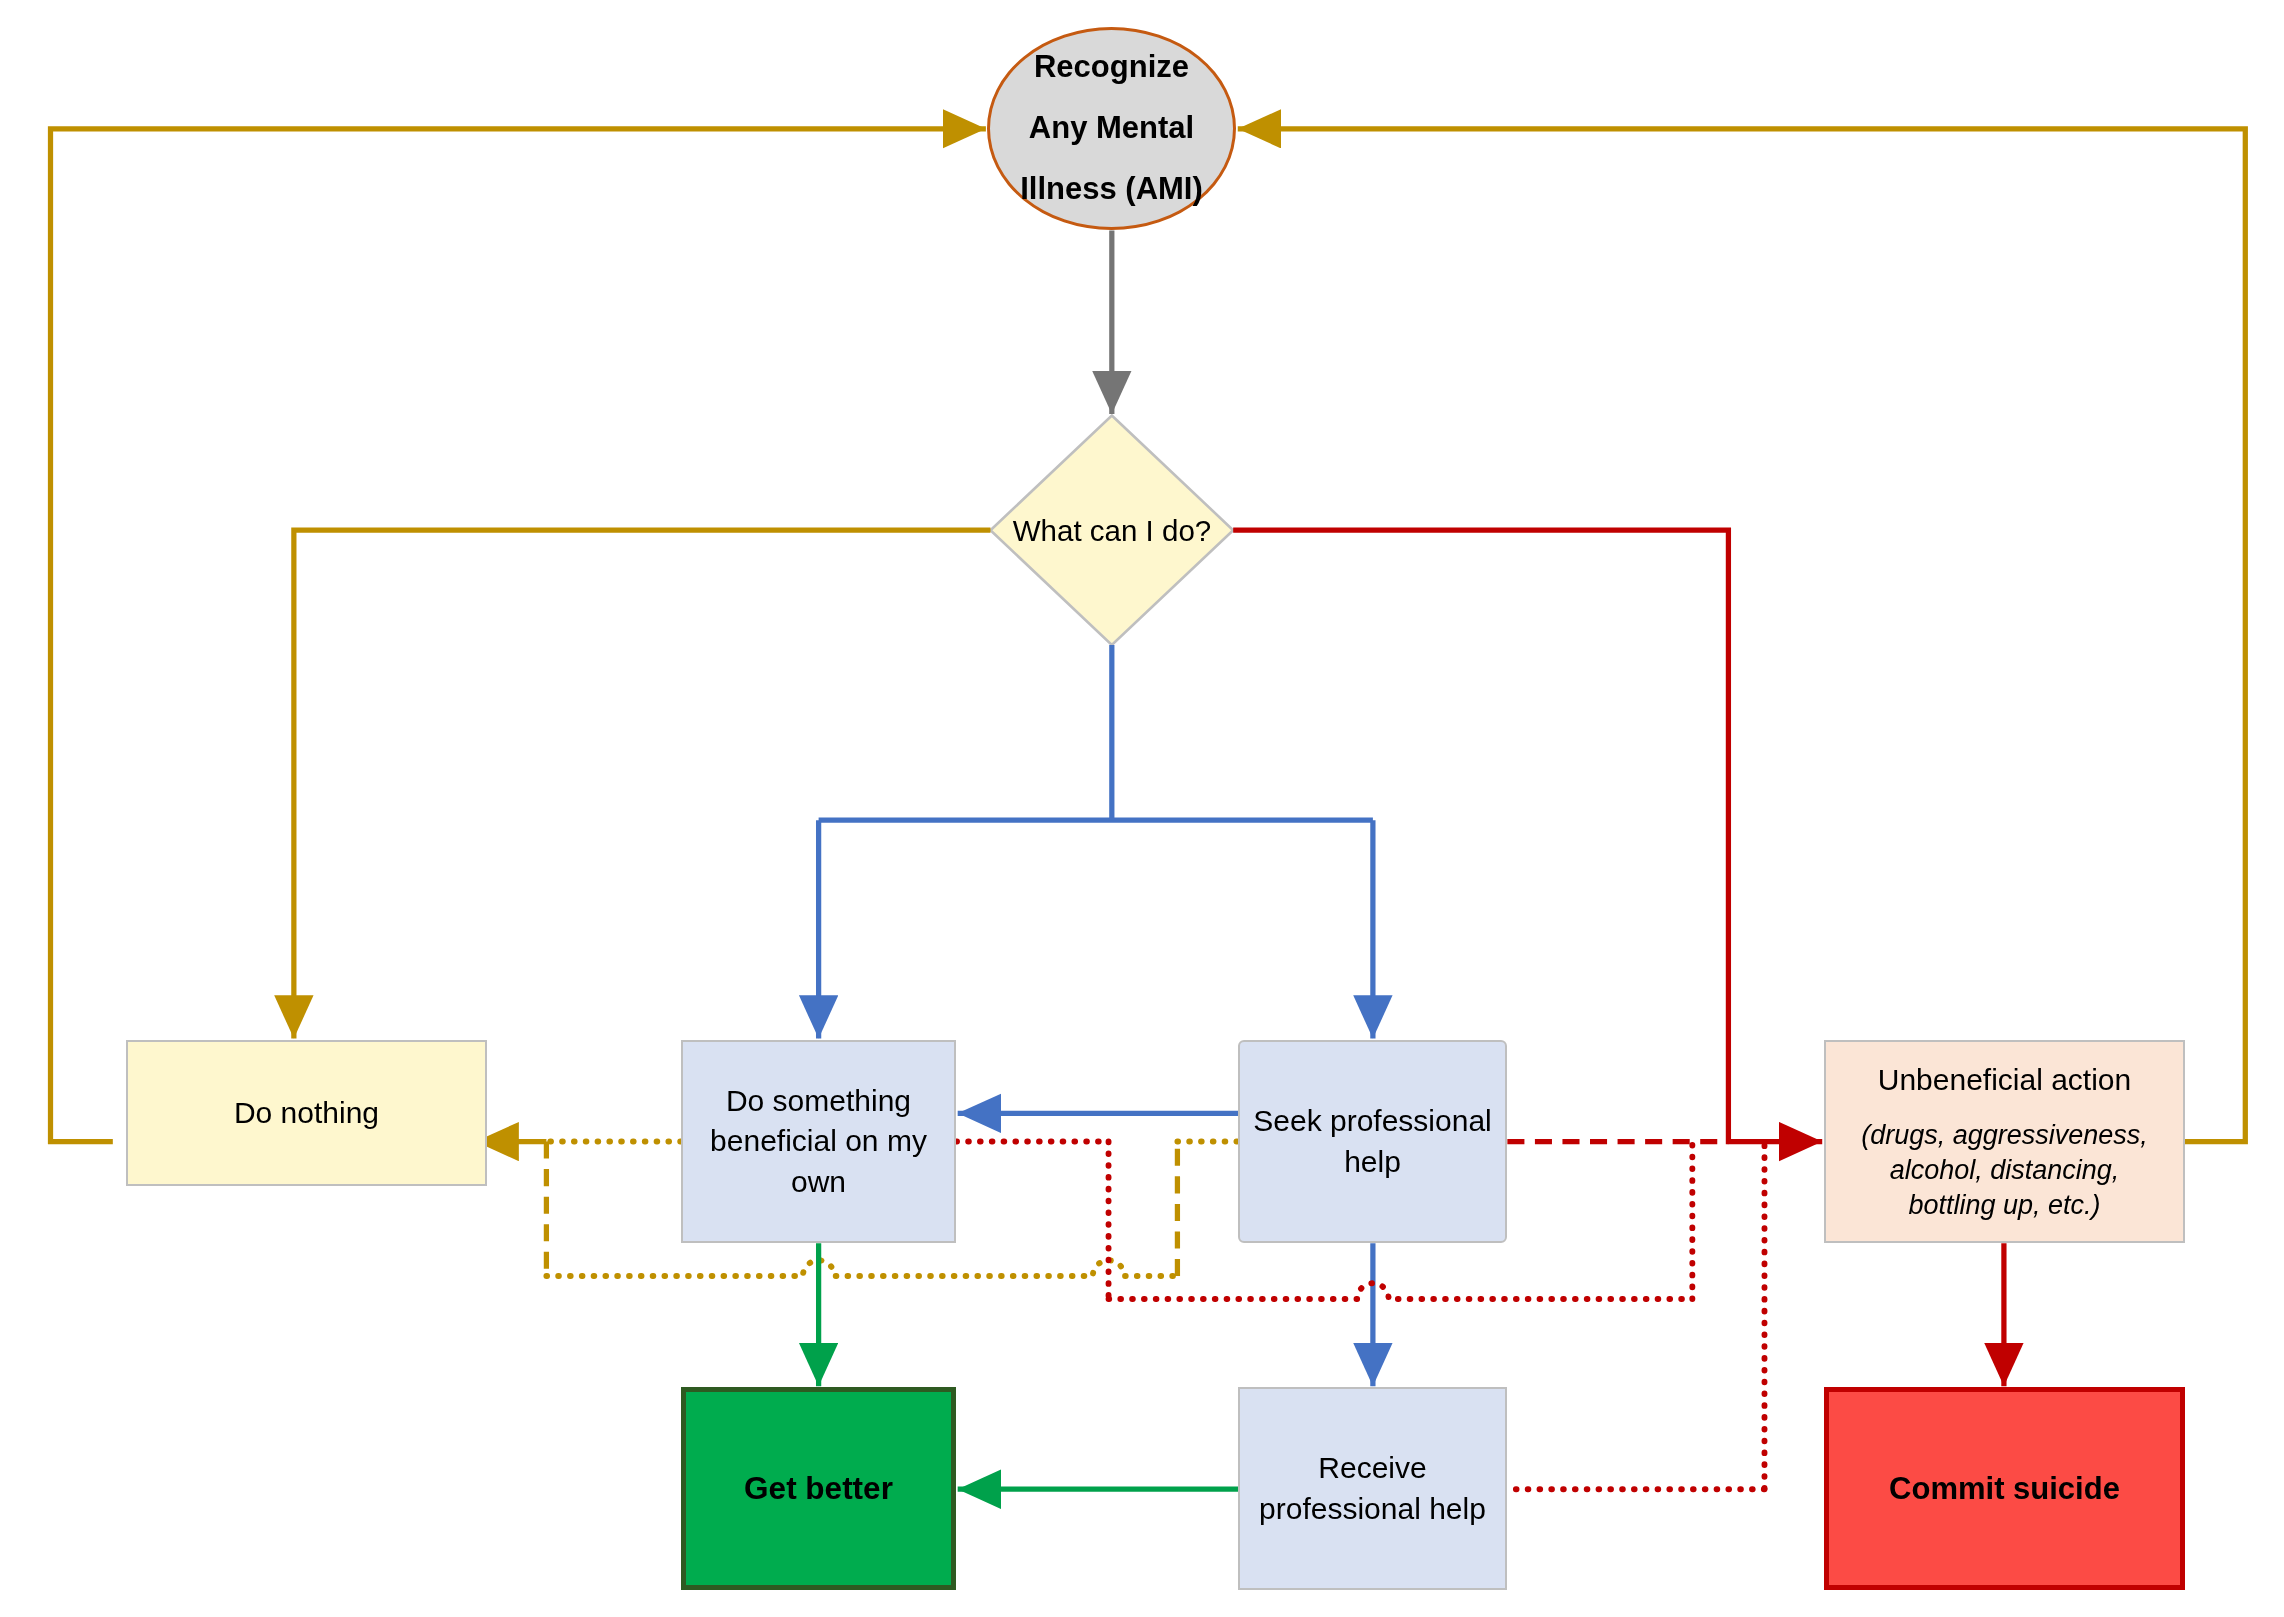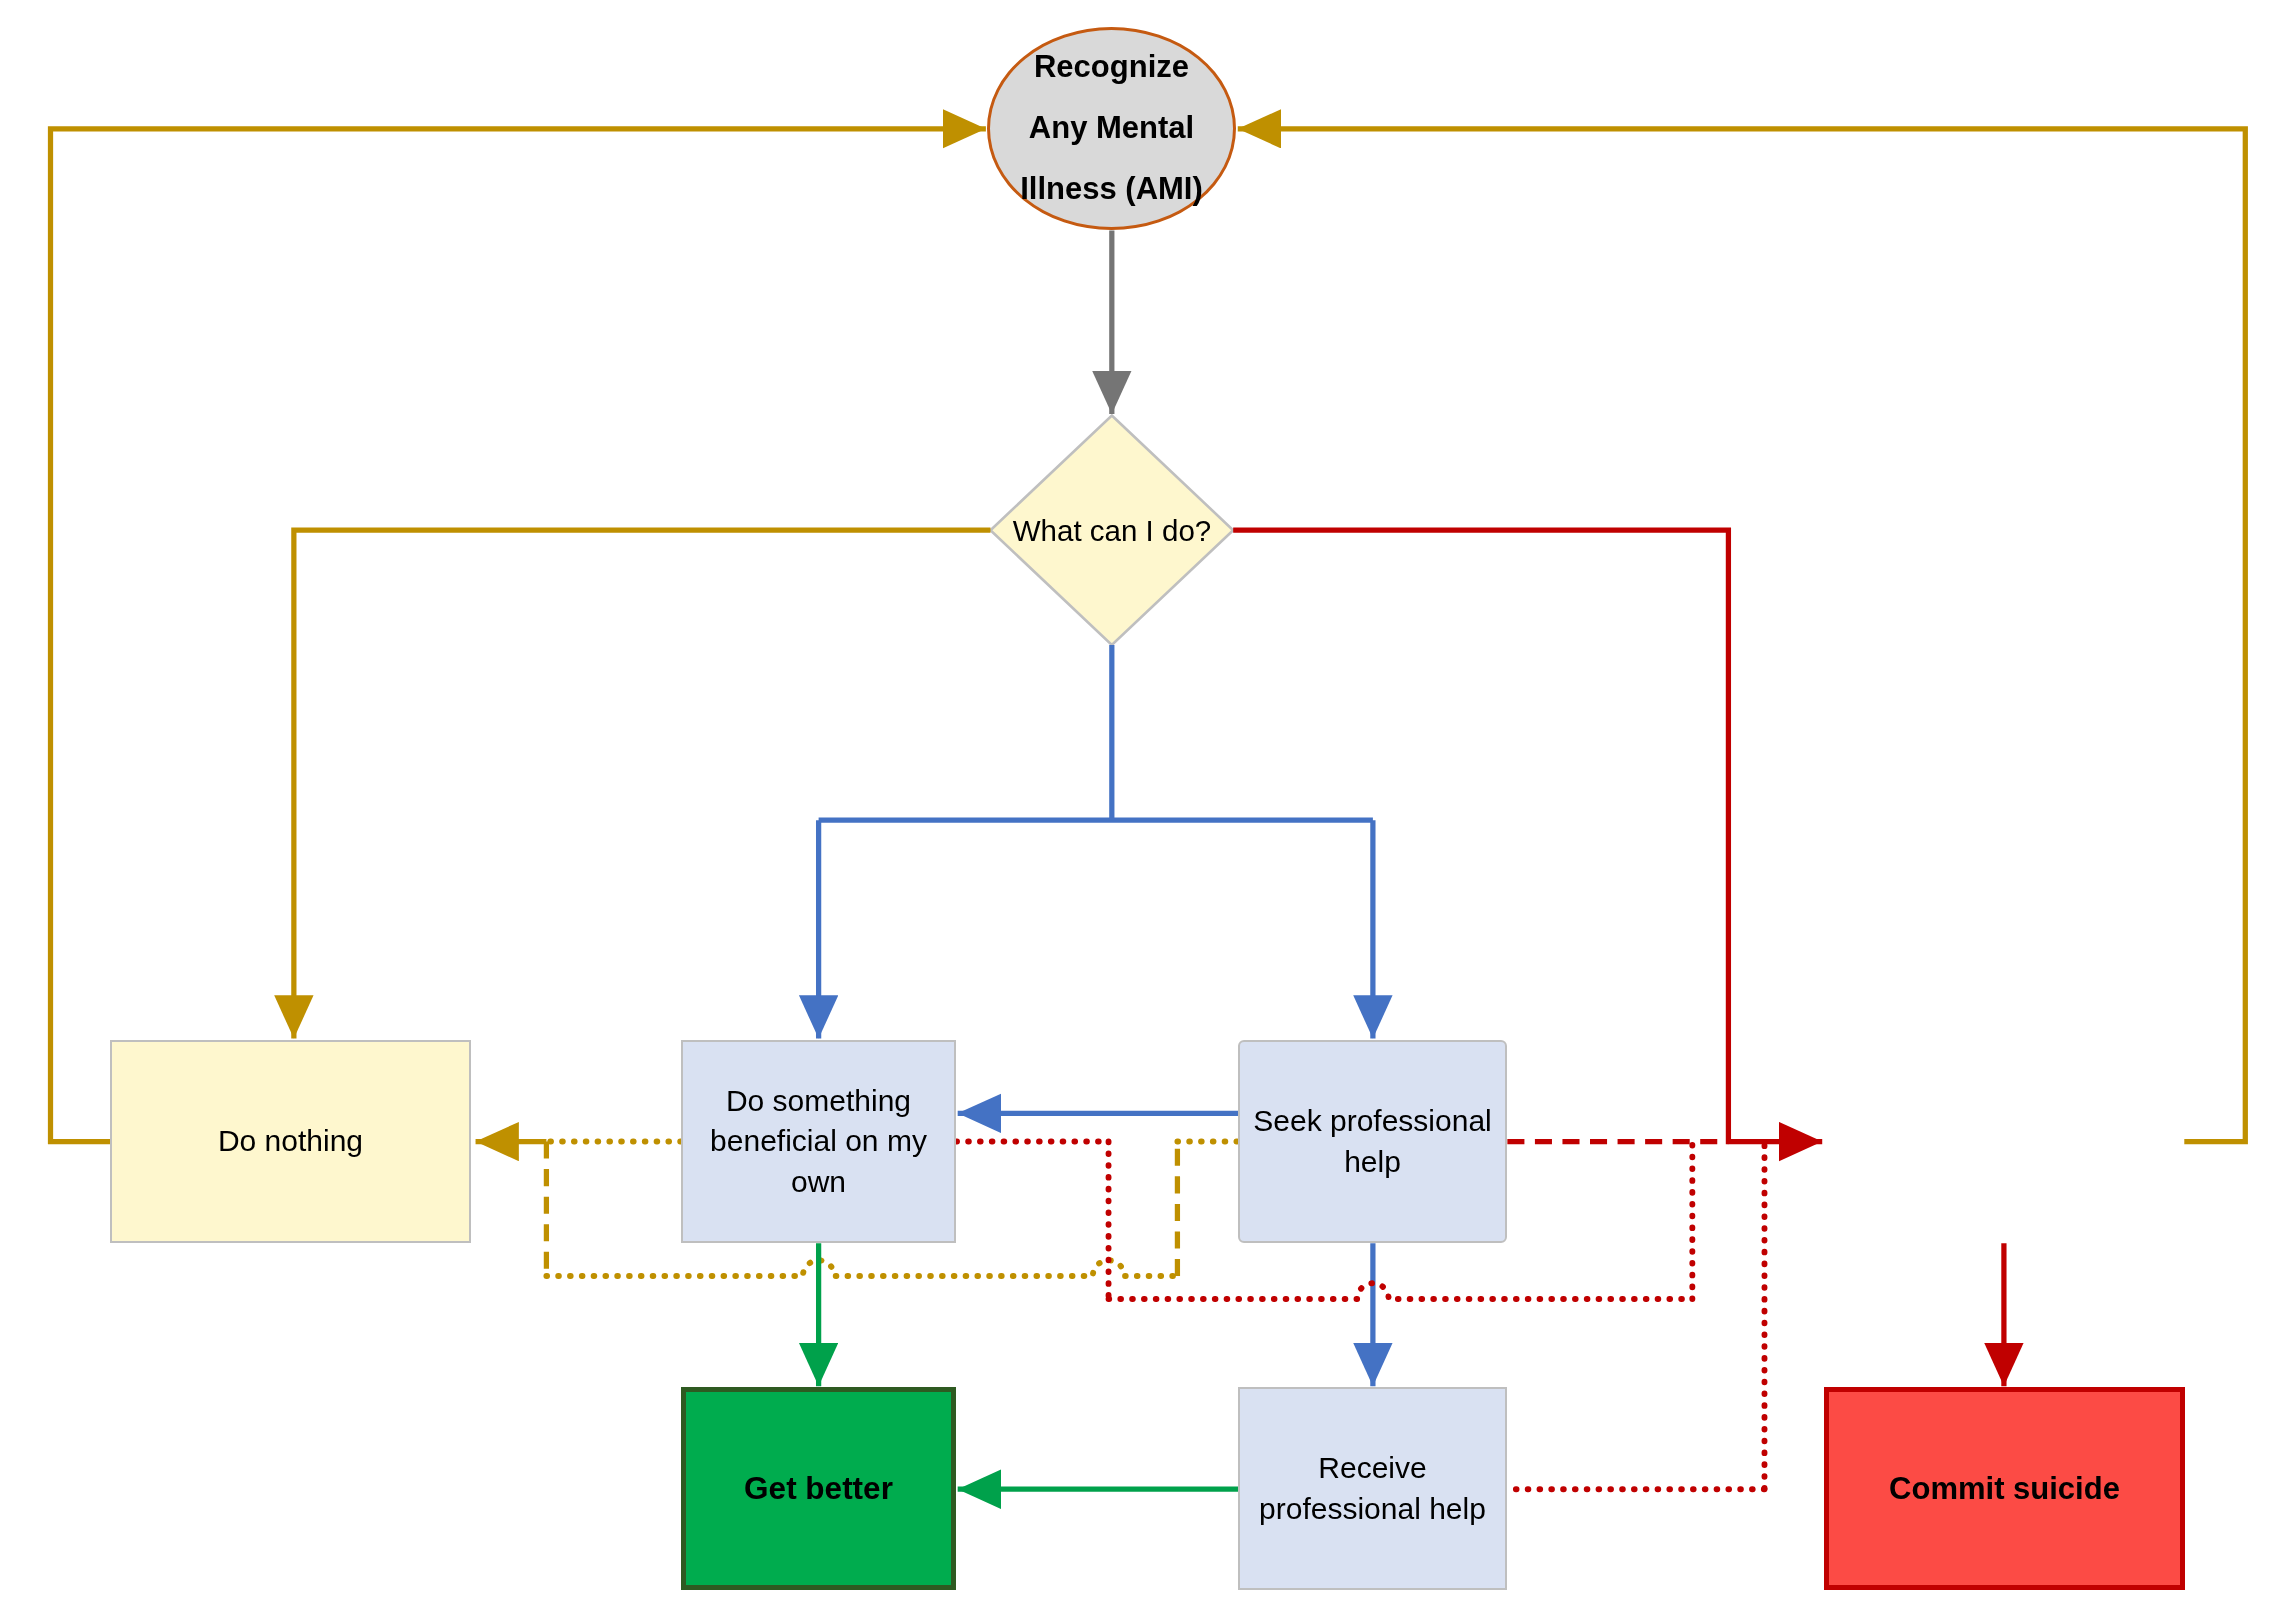--- a/index.html
+++ b/index.html
@@ -105,32 +105,36 @@
   <div class="node ellipse" style="left:987px;top:27px;width:249px;height:203px;">
     <span>Recognize</span>
     <span>Any Mental</span>
     <span>Illness (AMI)</span>
   </div>
 
   <div class="node diamond-label" style="left:981px;top:499px;width:262px;height:63px;">
     <span>What can I do?</span>
   </div>
 
-  <div class="node rect fill-yellow" style="left:110px;top:1040px;width:361px;height:203px;text-align:right;">
+  <div class="node rect fill-yellow" style="left:126px;top:1040px;width:361px;height:146px;text-align:right;">
     <span class="lbl">Do nothing</span>
   </div>
 
   <div class="node rect fill-lavender" style="left:681px;top:1040px;width:275px;height:203px;">
     <span class="lbl" style="max-width:262px;">Do something beneficial on my own</span>
   </div>
 
   <div class="node rect fill-lavender" style="left:1238px;top:1040px;width:269px;height:203px;border-radius:6px;">
     <span class="lbl" style="max-width:249px;">Seek professional help</span>
   </div>
 
+  <div class="node rect fill-peach" style="left:1824px;top:1040px;width:361px;height:203px;">
+    <span class="unb-title">Unbeneficial action</span>
+    <span class="unb-sub">(drugs, aggressiveness, alcohol, distancing, bottling up, etc.)</span>
+  </div>
 
   <div class="node rect fill-lavender" style="left:1238px;top:1387px;width:269px;height:203px;">
     <span class="lbl" style="max-width:249px;">Receive professional help</span>
   </div>
 
   <div class="node rect fill-green" style="left:681px;top:1387px;width:275px;height:203px;">
     <span>Get better</span>
   </div>
 
   <div class="node rect fill-red" style="left:1824px;top:1387px;width:361px;height:203px;">

